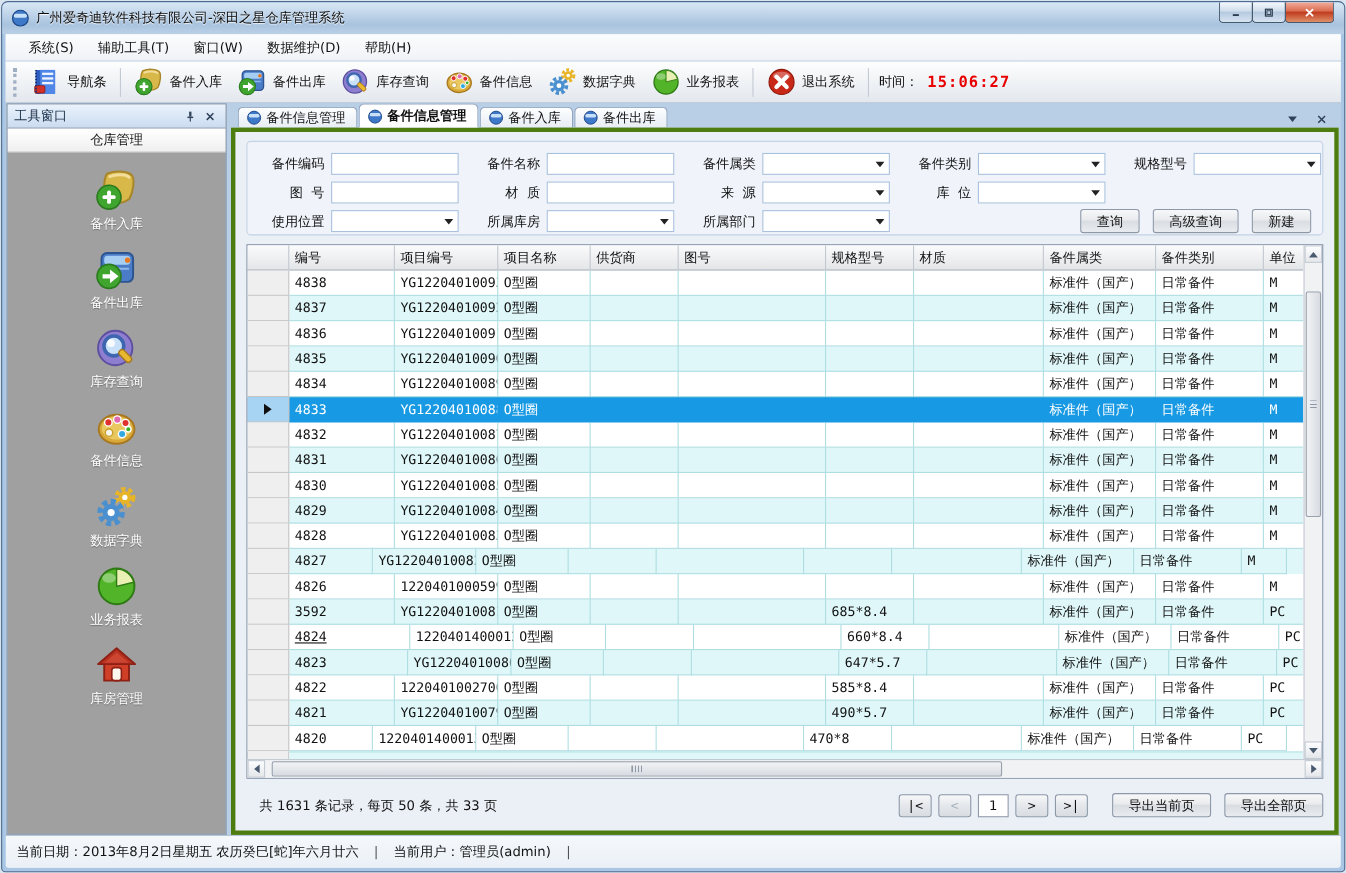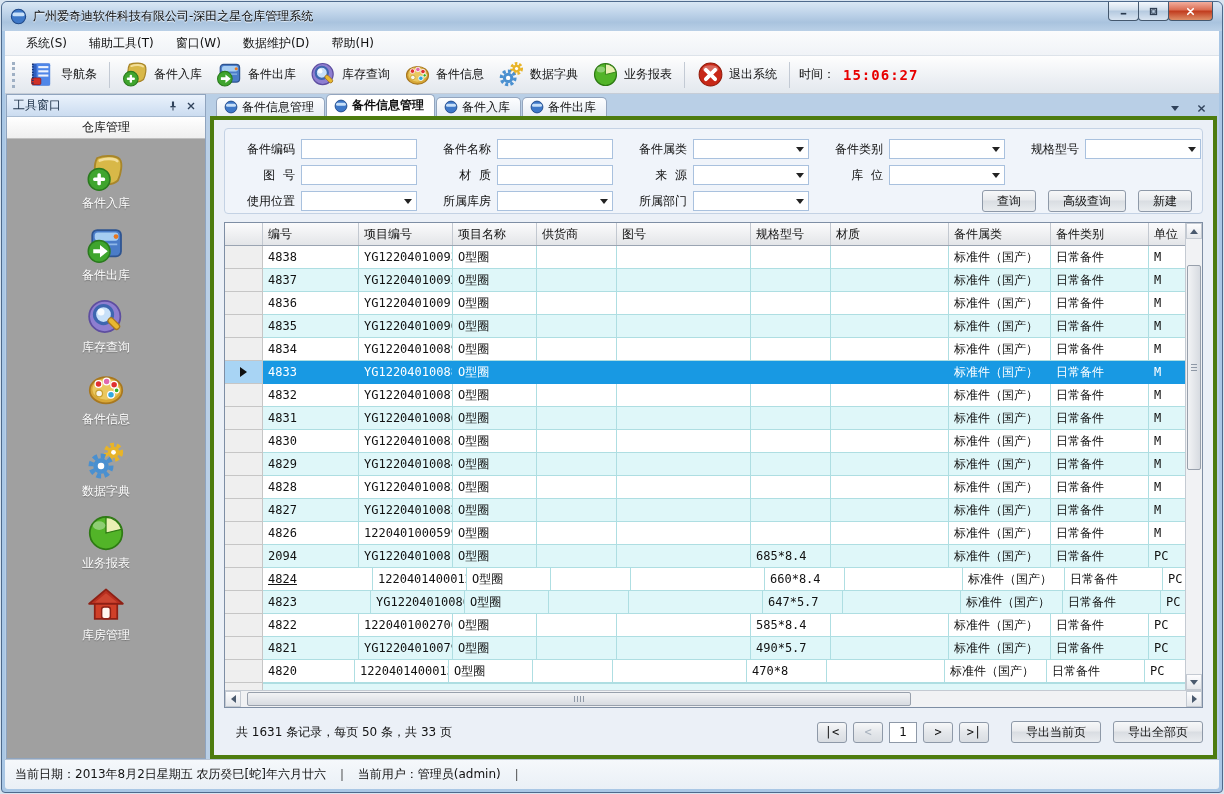--- a/index.html
+++ b/index.html
@@ -656,21 +656,21 @@
                     <div class="g-cell" style="width: 80px;"></div>
                     <div class="g-cell" style="width: 134px;"></div>
                     <div class="g-cell" style="width: 80px;"></div>
                     <div class="g-cell" style="width: 118px;"></div>
                     <div class="g-cell" style="width: 102px;">标准件（国产）</div>
                     <div class="g-cell" style="width: 98px;">日常备件</div>
                     <div class="g-cell" style="width: 41px;">M</div>
                   </div>
                   <div class="g-row alt">
                     <div class="g-cell g-ind" style="width: 38px;"></div>
-                    <div class="g-cell" style="width: 96px;">4827</div>
+                    <div class="g-cell" style="width: 76px;">4827</div>
                     <div class="g-cell" style="width: 94px;">YG12204010082</div>
                     <div class="g-cell" style="width: 84px;">O型圈</div>
                     <div class="g-cell" style="width: 80px;"></div>
                     <div class="g-cell" style="width: 134px;"></div>
                     <div class="g-cell" style="width: 80px;"></div>
                     <div class="g-cell" style="width: 118px;"></div>
                     <div class="g-cell" style="width: 102px;">标准件（国产）</div>
                     <div class="g-cell" style="width: 98px;">日常备件</div>
                     <div class="g-cell" style="width: 41px;">M</div>
                   </div>
@@ -682,21 +682,21 @@
                     <div class="g-cell" style="width: 80px;"></div>
                     <div class="g-cell" style="width: 134px;"></div>
                     <div class="g-cell" style="width: 80px;"></div>
                     <div class="g-cell" style="width: 118px;"></div>
                     <div class="g-cell" style="width: 102px;">标准件（国产）</div>
                     <div class="g-cell" style="width: 98px;">日常备件</div>
                     <div class="g-cell" style="width: 41px;">M</div>
                   </div>
                   <div class="g-row alt">
                     <div class="g-cell g-ind" style="width: 38px;"></div>
-                    <div class="g-cell" style="width: 96px;">2094</div>
+                    <div class="g-cell" style="width: 96px;">3592</div>
                     <div class="g-cell" style="width: 94px;">YG12204010081</div>
                     <div class="g-cell" style="width: 84px;">O型圈</div>
                     <div class="g-cell" style="width: 80px;"></div>
                     <div class="g-cell" style="width: 134px;"></div>
                     <div class="g-cell" style="width: 80px;">685*8.4</div>
                     <div class="g-cell" style="width: 118px;"></div>
                     <div class="g-cell" style="width: 102px;">标准件（国产）</div>
                     <div class="g-cell" style="width: 98px;">日常备件</div>
                     <div class="g-cell" style="width: 41px;">PC</div>
                   </div>
@@ -747,21 +747,21 @@
                     <div class="g-cell" style="width: 80px;"></div>
                     <div class="g-cell" style="width: 134px;"></div>
                     <div class="g-cell" style="width: 80px;">490*5.7</div>
                     <div class="g-cell" style="width: 118px;"></div>
                     <div class="g-cell" style="width: 102px;">标准件（国产）</div>
                     <div class="g-cell" style="width: 98px;">日常备件</div>
                     <div class="g-cell" style="width: 41px;">PC</div>
                   </div>
                   <div class="g-row">
                     <div class="g-cell g-ind" style="width: 38px;"></div>
-                    <div class="g-cell" style="width: 92px;">4820</div>
+                    <div class="g-cell" style="width: 76px;">4820</div>
                     <div class="g-cell" style="width: 94px;">1220401400013</div>
                     <div class="g-cell" style="width: 84px;">O型圈</div>
                     <div class="g-cell" style="width: 80px;"></div>
                     <div class="g-cell" style="width: 134px;"></div>
                     <div class="g-cell" style="width: 80px;">470*8</div>
                     <div class="g-cell" style="width: 118px;"></div>
                     <div class="g-cell" style="width: 102px;">标准件（国产）</div>
                     <div class="g-cell" style="width: 98px;">日常备件</div>
                     <div class="g-cell" style="width: 41px;">PC</div>
                   </div>

